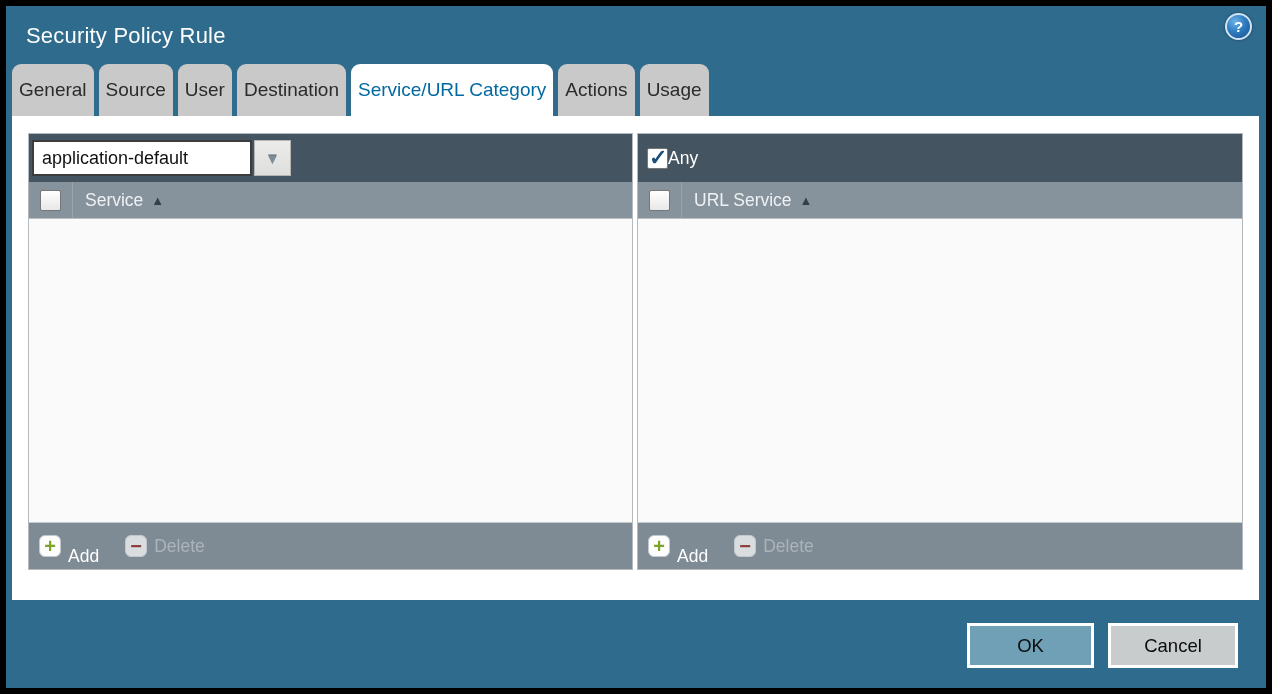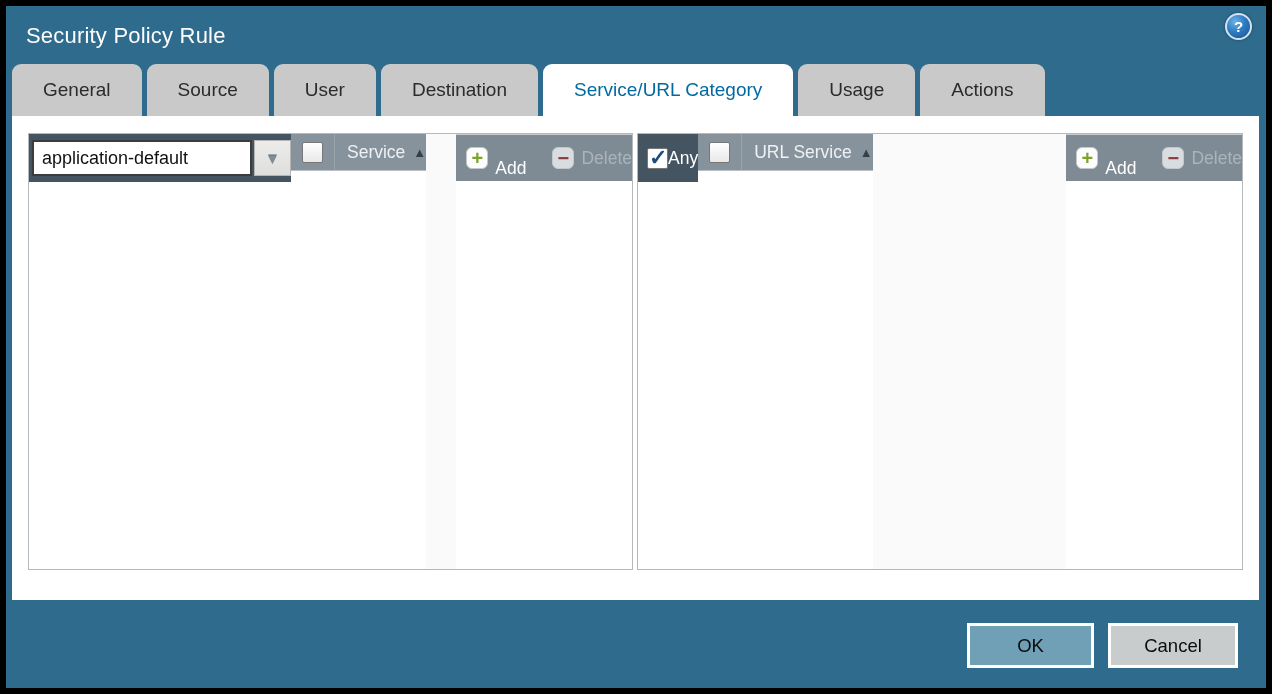--- a/index.html
+++ b/index.html
@@ -19,33 +19,33 @@
     position:absolute; right:14px; top:7px; width:27px; height:27px; border-radius:50%;
     background:radial-gradient(circle at 35% 30%, #6db3e8 0%, #2e7cc0 45%, #1a4f8a 100%);
     border:2px solid #cfe3f4; color:#fff; font-size:15px; font-weight:bold;
     display:flex; align-items:center; justify-content:center; cursor:pointer;
     box-shadow:0 0 3px rgba(0,0,0,.4);
   }
 
   
   .tabbar { position:absolute; left:6px; top:58px; height:52px; display:flex; gap:5px; z-index:2; }
   .tab {
-    height:52px; line-height:52px; padding:0 31px; font-size:19px;
+    height:52px; line-height:52px; padding:0 7px; font-size:19px;
     color:var(--tab-text,#2b2b2b); background:var(--tab-bg,#c9c9c9);
     border-radius:9px 9px 0 0; cursor:pointer; white-space:nowrap;
   }
   .tab.active { background:var(--tab-active-bg,#fff); color:#0369a1; }
 
   
   .content { position:absolute; left:6px; top:110px; width:1247px; height:484px; background:#fff; z-index:1; }
 
   .panel {
     position:absolute; top:17px; height:437px;
     border:1px solid var(--panel-border,#b3b9bd);
-    display:flex; 
+    display:flex; flex-direction:column;
   }
   .panel.left  { left:16px;  width:605px; }
   .panel.right { left:625px; width:606px; }
 
   .panel-header { height:48px; background:var(--panel-dark-header,#455461); display:flex; align-items:center; flex:0 0 auto; }
   .colhead { height:37px; background:var(--panel-column-header,#87939c); display:flex; align-items:stretch; flex:0 0 auto; border-bottom:1px solid #b9bfc3; }
   .panel-body { flex:1 1 auto; background:var(--panel-body,#fafafa); }
   .panel-footer { height:47px; background:var(--panel-footer,#7e8a94); border-top:1px solid #c6cbce; display:flex; align-items:center; padding-left:10px; gap:26px; flex:0 0 auto; }
 
   
@@ -102,22 +102,22 @@
 
   <div class="title">Security Policy Rule</div>
   <div class="help">?</div>
 
   <div class="tabbar">
     <div class="tab">General</div>
     <div class="tab">Source</div>
     <div class="tab">User</div>
     <div class="tab">Destination</div>
     <div class="tab active">Service/URL Category</div>
+    <div class="tab">Actions</div>
     <div class="tab">Usage</div>
-    <div class="tab">Actions</div>
   </div>
 
   <div class="content">
 
     <div class="panel left">
       <div class="panel-header">
         <div class="combo">
           <input type="text" value="application-default" style="">
           <div class="drop">
             <span class="arrow">▼</span>

